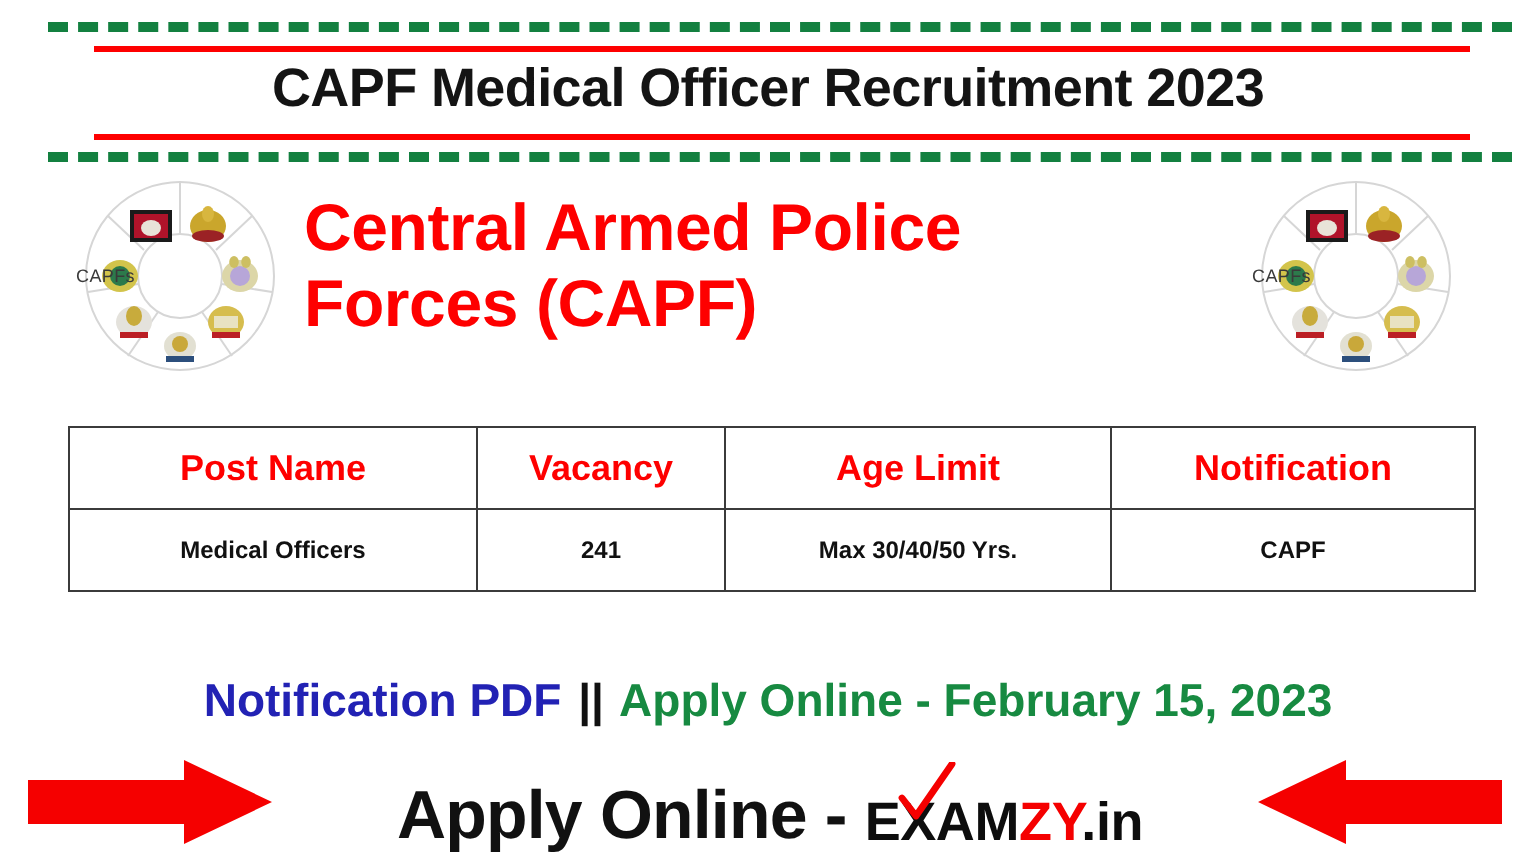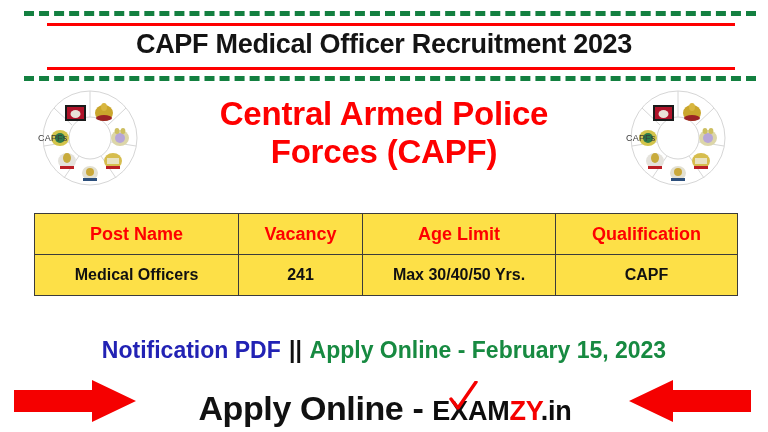--- a/index.html
+++ b/index.html
@@ -52,21 +52,21 @@
     letter-spacing: -0.3px;
     white-space: nowrap;
   }
 
   
   #hero-heading {
     position: absolute;
     top: 95px;
     left: 152px;
     width: 464px;
-    text-align: center;
+    text-align: left;
     font-size: 33px;
     line-height: 38px;
     font-weight: bold;
     color: #fe0000;
     letter-spacing: -0.2px;
   }
 
   
   .emblem-wheel {
     position: absolute;
@@ -96,35 +96,35 @@
     position: absolute;
     top: 213px;
     left: 34px;
     width: 703px;
     border-collapse: collapse;
     background: #dcdcdc;
     table-layout: fixed;
   }
   #details-table td, #details-table th {
     border: 1.6px solid #3b3b3b;
-    background: #fde047;
+    background: #ffffff;
     text-align: center;
     font-weight: bold;
     white-space: nowrap;
     padding: 0;
     height: 41px;
     vertical-align: middle;
   }
   #details-table thead th {
     color: #fe0000;
     font-size: 18px;
   }
   #details-table tbody td {
     color: #111111;
-    font-size: 16px;
+    font-size: 12px;
   }
   .col-post  { width: 204px; }
   .col-vac   { width: 124px; }
   .col-age   { width: 193px; }
   .col-qual  { width: 182px; }
 
   
   #links-line {
     position: absolute;
     top: 337px;
@@ -316,21 +316,21 @@
     </svg>
     <div class="wheel-center-label">CAPFs</div>
   </div>
 
   <table id="details-table">
     <thead>
       <tr>
         <th class="col-post">Post Name</th>
         <th class="col-vac">Vacancy</th>
         <th class="col-age">Age Limit</th>
-        <th class="col-qual">Qualification</th>
+        <th class="col-qual">Notification</th>
       </tr>
     </thead>
     <tbody>
       <tr>
         <td class="col-post">Medical Officers</td>
         <td class="col-vac">241</td>
         <td class="col-age">Max 30/40/50 Yrs.</td>
         <td class="col-qual">CAPF</td>
       </tr>
     </tbody>

